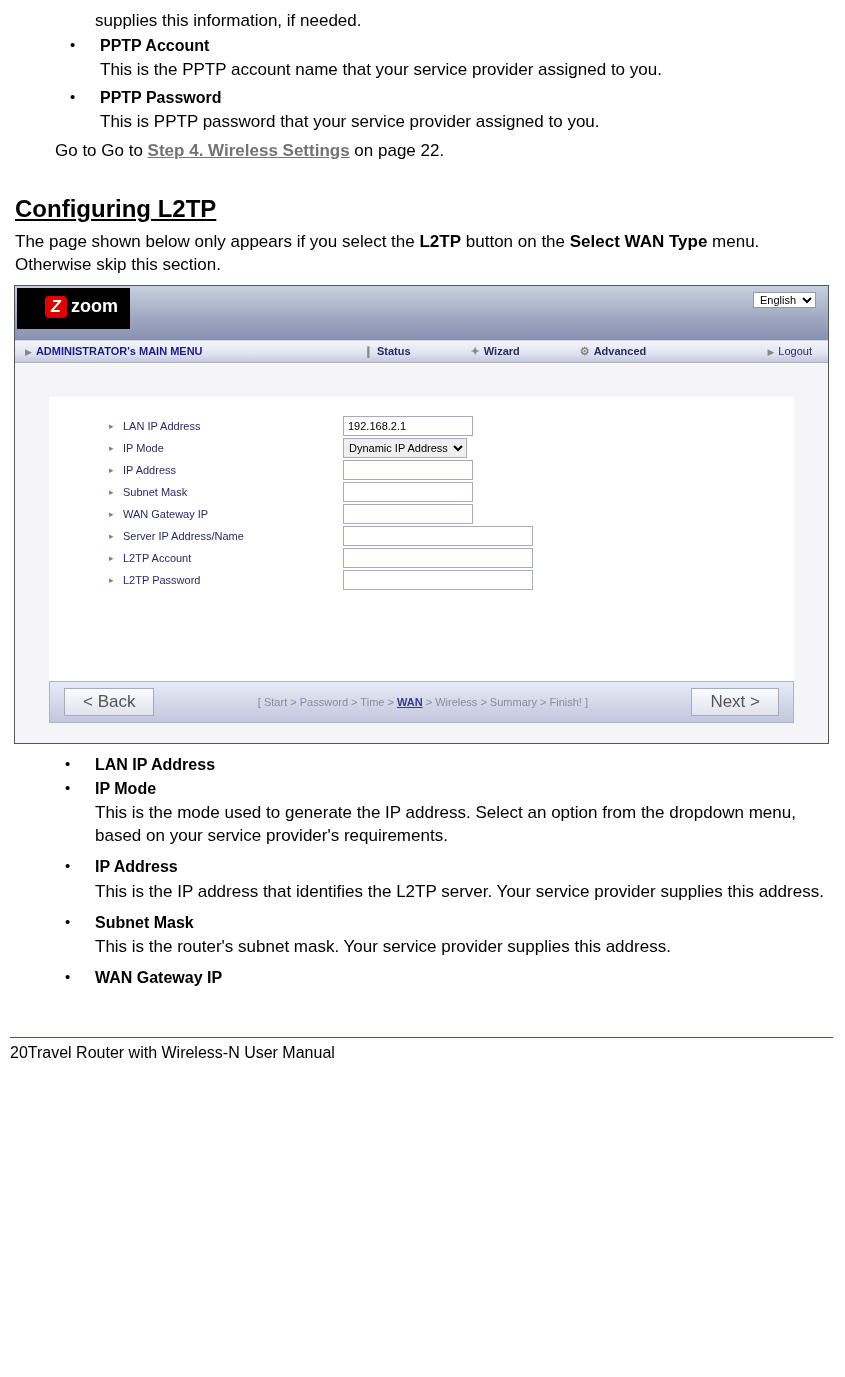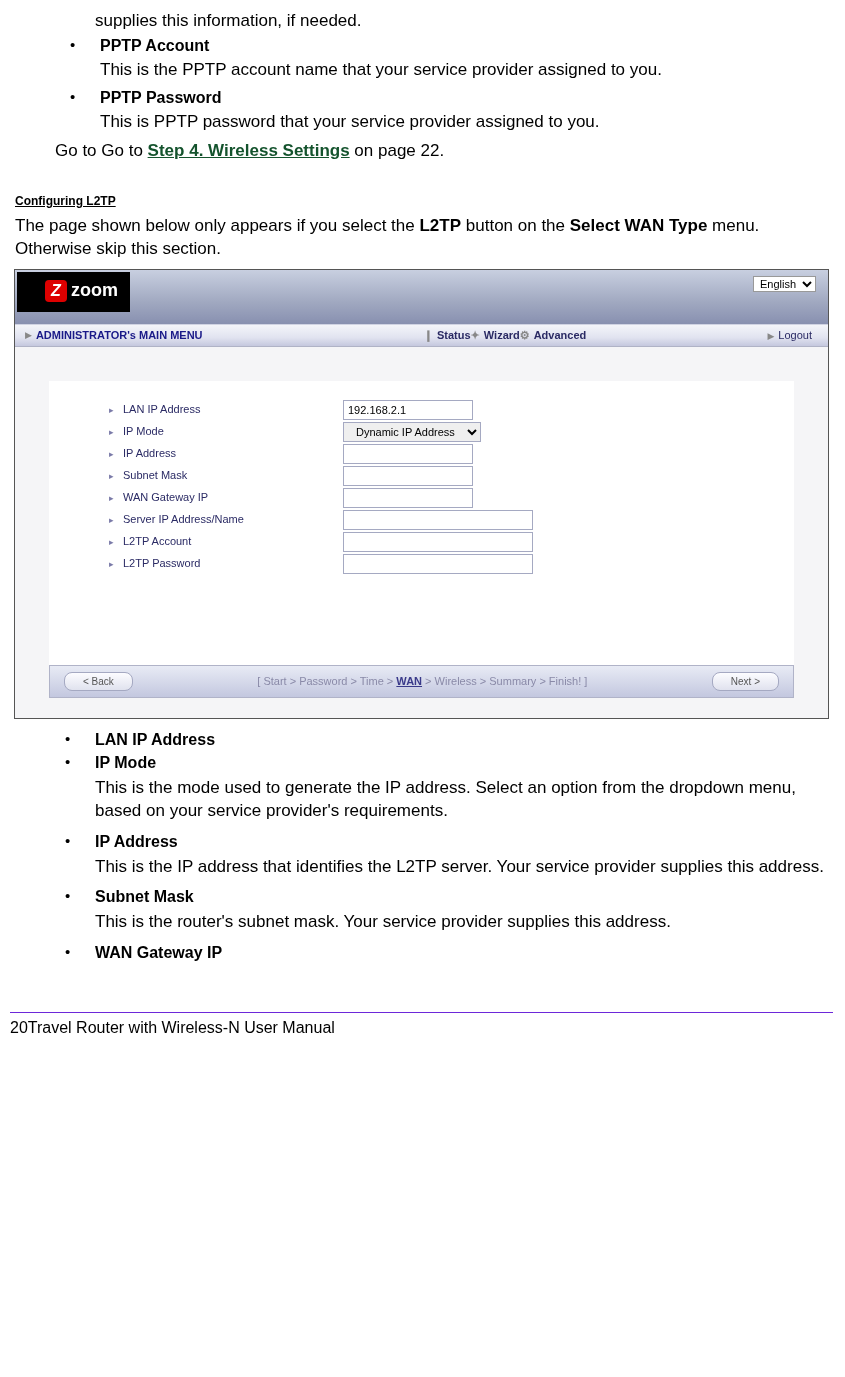--- a/index.html
+++ b/index.html
@@ -12,22 +12,22 @@
     box-sizing: border-box;
     line-height: 1.35;
   }
   .top-indent { margin-left: 85px; }
   .bullet-item { margin: 2px 0 2px 60px; }
   .bullet-row { display: flex; align-items: flex-start; }
   .bullet { width: 30px; font-size: 15px; }
   .bullet-title { font-weight: bold; font-family: Arial, sans-serif; font-size: 16px; }
   .bullet-desc { margin-left: 30px; margin-top: 2px; margin-bottom: 6px; font-size: 17px; }
   .goto-line { margin-left: 45px; margin-top: 4px; margin-bottom: 30px; font-size: 17px; }
-  .step-link { color: #14532d; font-weight: bold; text-decoration: underline; }
-  .section-head { font-weight: bold; text-decoration: underline; font-size: 12px; margin: 0 0 6px 5px; }
+  .step-link { color: #737373; font-weight: bold; text-decoration: underline; }
+  .section-head { font-weight: bold; text-decoration: underline; font-size: 24px; margin: 0 0 6px 5px; }
   .para { margin: 0 6px 8px 5px; font-size: 17px; }
   .bold { font-weight: bold; }
 
   
   .shot {
     border: 1px solid #555;
     margin: 6px 4px 10px 4px;
     font-family: Arial, sans-serif;
     font-size: 11px;
     background: #fff;
@@ -71,21 +71,21 @@
     background: linear-gradient(#f4f5fa, #e1e3f0 60%, #c5c8de);
     border-top: 1px solid #d0d3e3;
     border-bottom: 1px solid #b0b3c6;
     display: flex;
     align-items: center;
     padding: 3px 16px 3px 10px;
     font-size: 11px;
     color: #2a2a64;
   }
   .nav-title { color:#1a1a88; font-weight:bold; flex:0 0 auto; margin-right:40px;}
-  .nav-tabs { display:flex; flex:1; justify-content:center;}
+  .nav-tabs { display:flex; gap:60px; flex:1; justify-content:center;}
   .nav-tab { color:#2a2a64; font-weight:bold; }
   .nav-icon { color:#888; margin-right:4px; }
   .nav-logout { color:#2a2a64; }
   .tri { color:#888; font-size:9px; margin-right:4px;}
 
   .shot-body {
     padding: 34px 34px 6px 34px;
     background:#f5f5f7;
   }
   .wiz-box {
@@ -114,36 +114,36 @@
     width: 120px; height:16px;
     border:1px solid #a5a9c2;
     padding:1px 4px;
     font-size:11px;
   }
   .f-input.wide { width: 180px; }
   .f-select {
     height:20px;
     font-size:11px;
     border:1px solid #a5a9c2;
-    padding:0 8px;
+    padding:0 1px;
   }
   .wiz-foot {
     background: linear-gradient(#e8ebf5, #c3c7df);
     padding: 6px 14px;
     display:flex;
     align-items:center;
     border:1px solid #b0b3c8;
     font-size:11px;
     color:#8a8aa8;
   }
   .wiz-btn {
     background: linear-gradient(#fcfcff,#e0e2ee);
     border:1px solid #a5a9c2;
-    border-radius:8px;
-    font-size:10px;
+    border-radius:0;
+    font-size:17px;
     padding: 3px 18px;
     color:#555;
     cursor:pointer;
   }
   .wiz-crumb { flex:1; text-align:center; }
   .wiz-crumb .cur { color:#3a3a8a; text-decoration:underline; font-weight:bold;}
 
   
   .bullet2-item { margin: 2px 0 0 55px; }
   .bullet2-title { font-weight:bold; font-family: Arial; font-size:16px; }

